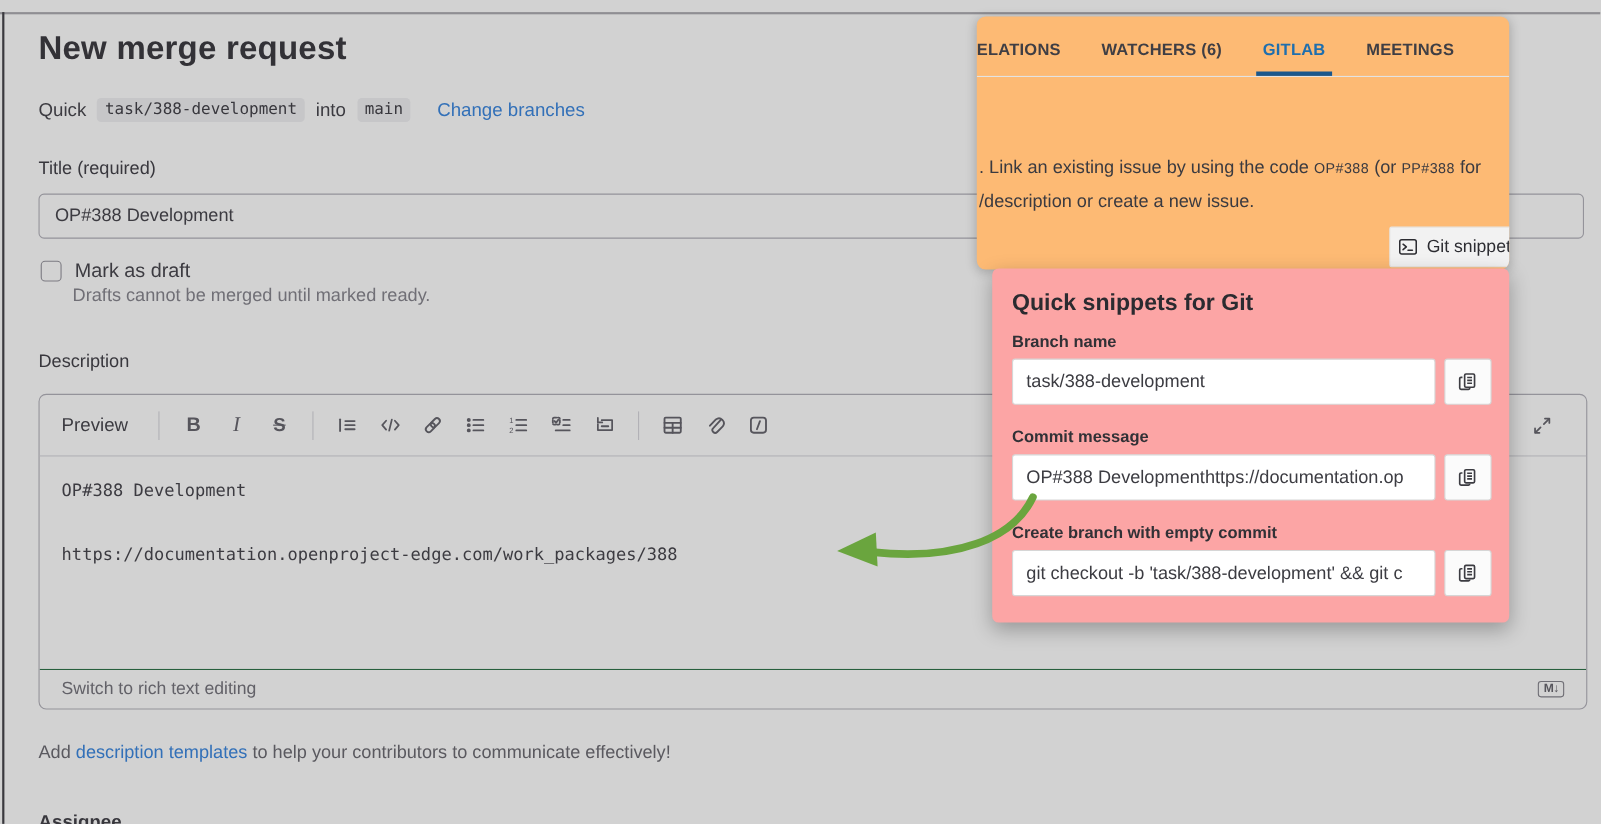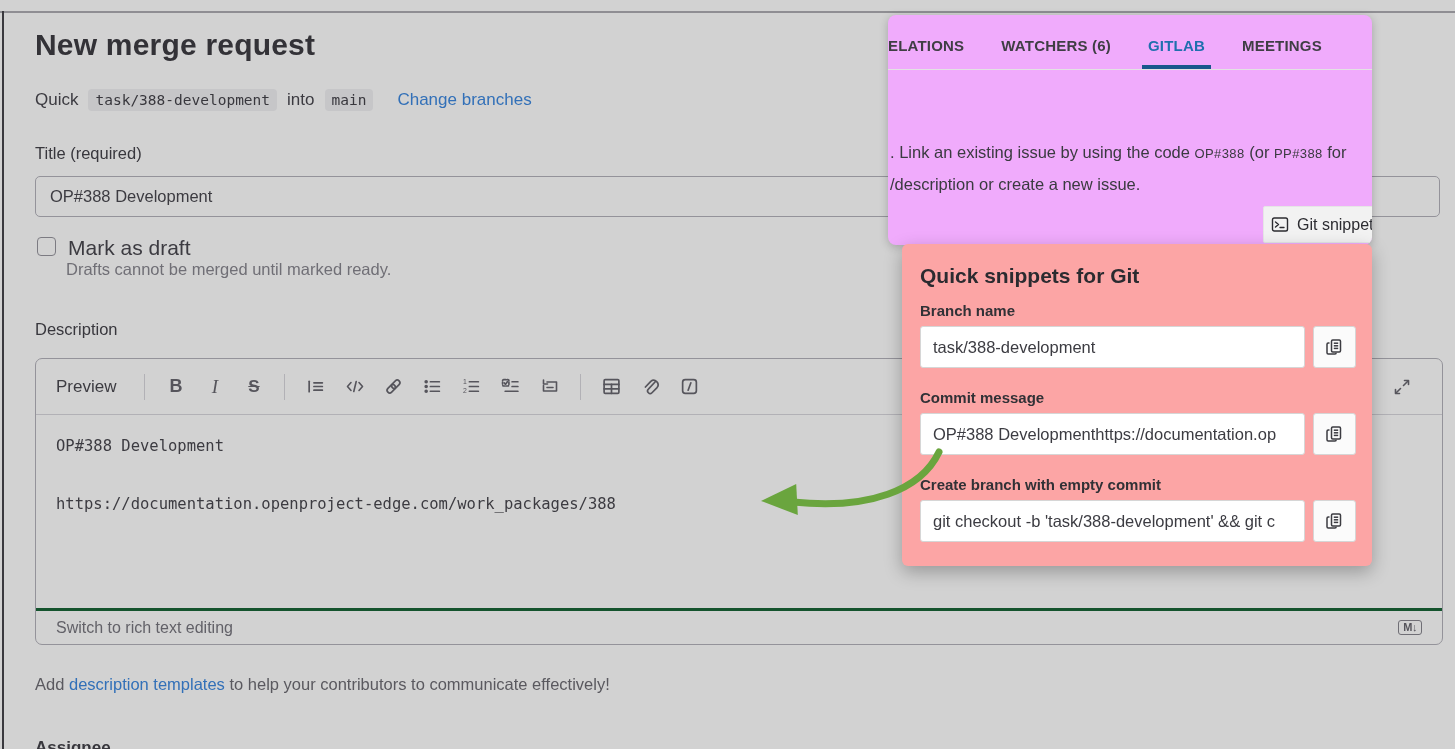--- a/index.html
+++ b/index.html
@@ -13,44 +13,44 @@
   .from-line { position:absolute; left:35px; top:89px; display:flex; align-items:center; gap:10px; font-size:17px; color:#3c3b41; }
   .branch-chip { font-family:"DejaVu Sans Mono","Liberation Mono",monospace; font-size:14.5px; background:#c6c6c8; color:#38373d; padding:3px 7px; border-radius:4px; }
   .link { color:#3270b8; cursor:pointer; }
   .from-line .link { margin-left:14px; }
 
   .field-label { position:absolute; left:35px; font-size:16.5px; font-weight:400; color:#38373d; }
   .title-input { position:absolute; left:35px; top:176px; width:1405px; height:41px; background:transparent; border:1px solid #94939a; border-radius:5px; font-size:16.5px; color:#3c3b41; padding:0 14px; outline:none; }
 
   .draft-row { position:absolute; left:37px; top:236px; display:flex; align-items:flex-start; gap:12px; }
   .checkbox { width:19px; height:19px; border:1.5px solid #7c7b82; border-radius:4px; background:transparent; margin-top:1px; }
-  .draft-label { font-size:21px; color:#3c3b41; }
+  .draft-label { font-size:18px; color:#3c3b41; }
   .draft-help { position:absolute; left:66px; top:260px; font-size:16.5px; color:#706f76; }
 
   .editor { position:absolute; left:35px; top:358px; width:1408px; height:287px; border:1px solid #94939a; border-radius:7px; }
   .toolbar { position:absolute; left:0; top:0; right:0; height:56px; border-bottom:1px solid #b2b1b6; display:flex; align-items:center; padding:0 20px; gap:6px; }
   .tb-preview { font-size:17px; color:#3c3b41; padding-right:14px; cursor:pointer; }
   .tb-sep { width:1px; height:26px; background:#b2b1b6; margin:0 8px; }
   .tb-btn { width:33px; height:33px; display:flex; align-items:center; justify-content:center; border-radius:4px; cursor:pointer; color:#56555c; }
   .tb-btn svg { stroke:#56555c; fill:none; stroke-width:1.6; stroke-linecap:round; stroke-linejoin:round; }
   .tb-b { font-weight:800; font-size:18px; }
   .tb-i { font-family:"Liberation Serif",serif; font-style:italic; font-size:19px; }
   .tb-s { font-size:17px; text-decoration:line-through; font-weight:600; }
   .tb-spacer { flex:1; }
   .fullscreen { margin-right:4px; }
   .editor-content { position:absolute; left:0; top:57px; right:0; bottom:36px; font-family:"DejaVu Sans Mono","Liberation Mono",monospace; font-size:15.5px; color:#3c3b41; padding:20px 20px; line-height:1.4; }
   .editor-content .line2 { margin-top:36px; }
-  .editor-footer { position:absolute; left:0; right:0; bottom:0; height:36px; border-top:3px solid #14532d; display:flex; align-items:center; padding:0 20px; font-size:16px; color:#626168; border-radius:0 0 7px 7px; }
+  .editor-footer { position:absolute; left:0; right:0; bottom:0; height:36px; border-top:1px solid #14532d; display:flex; align-items:center; padding:0 20px; font-size:16px; color:#626168; border-radius:0 0 7px 7px; }
   .md-badge { margin-left:auto; border:1.5px solid #6f6e75; border-radius:3px; font-size:11px; font-weight:700; color:#56555c; padding:0px 4px 1px 4px; letter-spacing:-.5px; }
 
   .templates-line { position:absolute; left:35px; top:675px; font-size:16.5px; color:#5a595f; }
   .assignee { position:absolute; left:35px; top:738px; font-size:17px; font-weight:700; color:#38373d; }
 
   
-  .panel { position:absolute; left:888px; top:15px; width:484px; height:230px; background:#f0abfc; border-radius:8px; box-shadow:0 2px 10px rgba(0,0,0,.22); z-index:20; overflow:hidden; }
+  .panel { position:absolute; left:888px; top:15px; width:484px; height:230px; background:#fdba74; border-radius:8px; box-shadow:0 2px 10px rgba(0,0,0,.22); z-index:20; overflow:hidden; }
   .tabs { position:absolute; left:0px; top:0; right:0; height:55px; display:flex; align-items:center; gap:37px; border-bottom:1px solid #e3e3e3; padding-top:6px; }
   .tab { font-size:15px; font-weight:700; color:#3f3e44; letter-spacing:.2px; height:100%; display:flex; align-items:center; position:relative; cursor:pointer; white-space:nowrap; }
   .tab.active { color:#1f6fae; }
   .tab.active::after { content:""; position:absolute; left:-6px; right:-6px; bottom:0px; height:4px; background:#1a578c; }
   .panel-body { position:absolute; left:2px; top:122px; width:478px; font-size:16.5px; color:#3a3a40; line-height:30px; white-space:nowrap; }
   .code-sm { font-size:13px; letter-spacing:.4px; }
   .gs-btn { position:absolute; left:343px; top:191px; width:140px; height:37px; background:#f2f2f2; border:1px solid #e6e6e6; border-radius:2px; display:flex; align-items:center; justify-content:center; gap:8px; font-size:16px; color:#2c2c31; cursor:pointer;margin-left:32px; }
   .gs-btn svg { stroke:#2c2c31; fill:none; stroke-width:1.4; stroke-linecap:round; stroke-linejoin:round; }
   .caret { font-size:11px; color:#222; }
 

